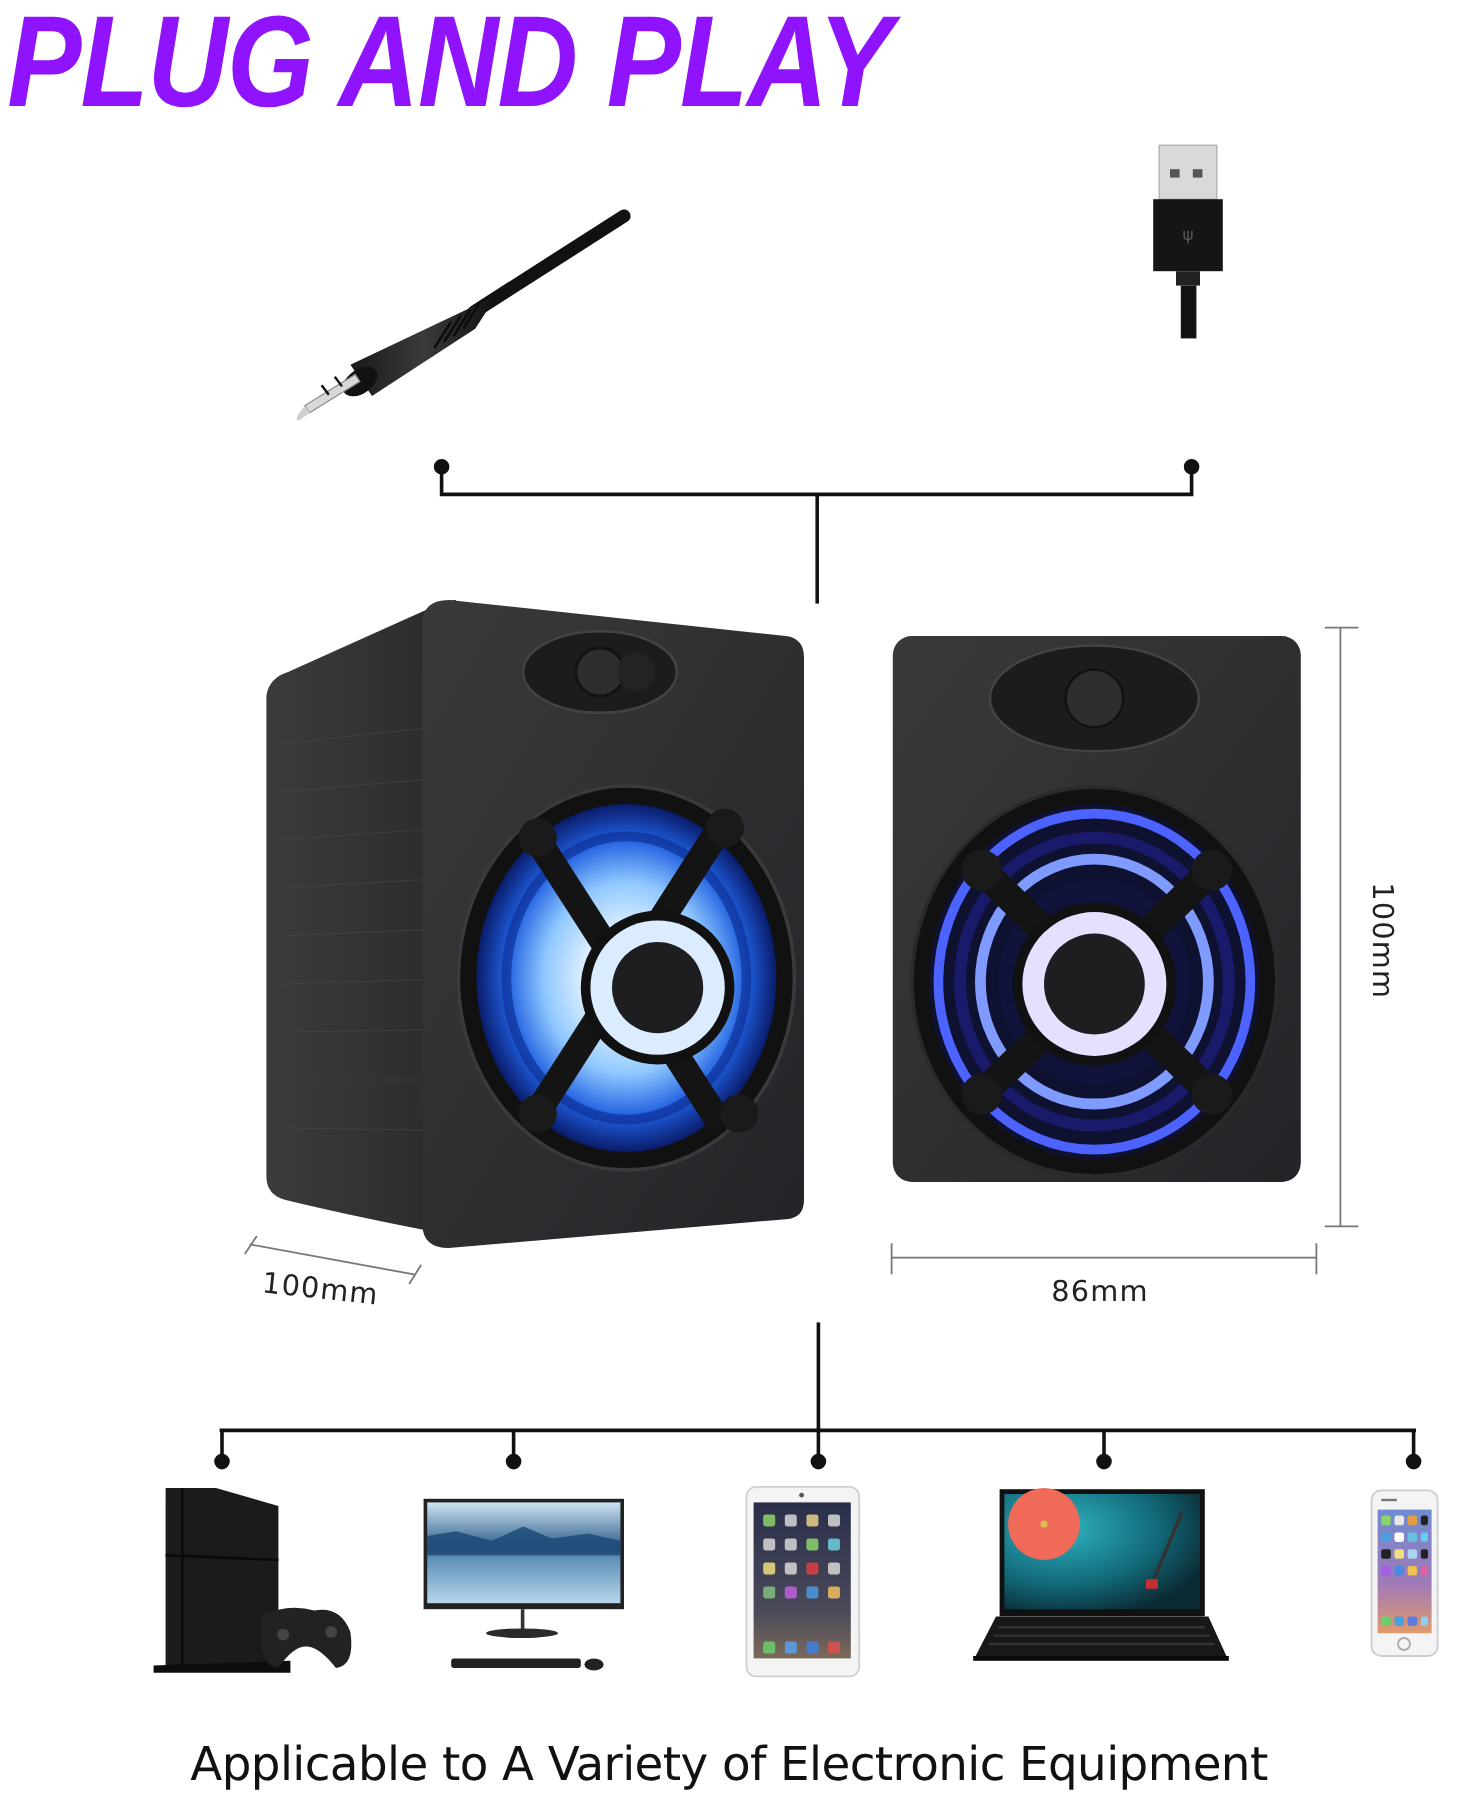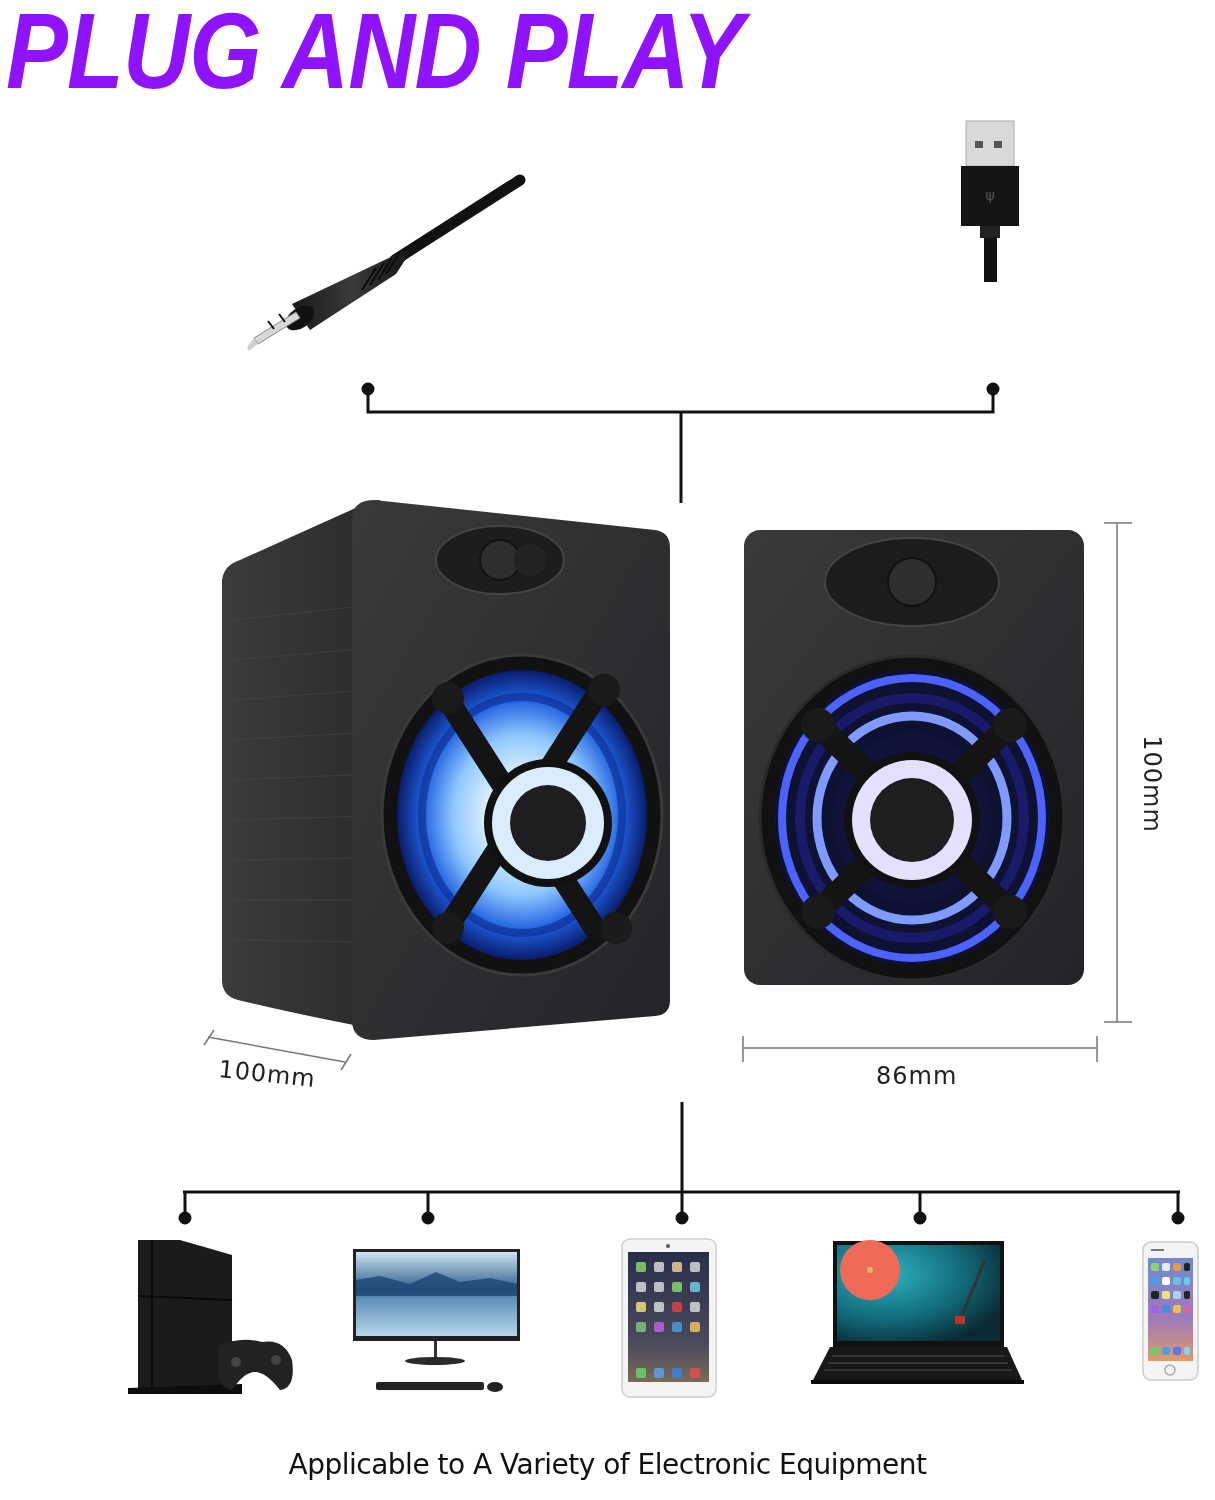--- a/index.html
+++ b/index.html
@@ -3,21 +3,21 @@
 <meta charset="utf-8">
 <style>
   html,body{margin:0;padding:0;background:#ffffff;}
   body{width:1215px;height:1500px;position:relative;overflow:hidden;font-family:"Liberation Sans",sans-serif;}
   .abs{position:absolute;}
   .title{left:6px;top:-8px;font-family:"Liberation Sans",sans-serif;font-weight:bold;font-style:italic;font-size:108px;letter-spacing:-1px;color:#9013fe;transform:scaleX(0.86);transform-origin:left top;white-space:nowrap;line-height:1.1;}
   .dim{font-family:"DejaVu Sans",sans-serif;color:#222;font-size:24px;letter-spacing:1px;}
   .dim-left{left:220px;top:1055px;transform:rotate(6deg);transform-origin:left top;}
   .dim-bottom{left:876px;top:1062px;text-align:center;}
   .dim-right{left:1122px;top:770px;transform:rotate(90deg);transform-origin:center;width:100px;text-align:center;margin-left:-20px;}
-  .footer{left:0;top:1448px;width:1215px;text-align:center;font-family:"DejaVu Sans",sans-serif;font-size:28px;color:#111;letter-spacing:-0.5px;}
+  .footer{left:0;top:1448px;width:1215px;text-align:center;font-family:"DejaVu Sans",sans-serif;font-size:39px;color:#111;letter-spacing:-0.5px;}
   svg{position:absolute;left:0;top:0;}
 </style>
 </head>
 <body>
 
 <div class="abs title">PLUG AND PLAY</div>
 
 <svg width="1215" height="1500" viewBox="0 0 1215 1500">
   <defs>
     <linearGradient id="cab" x1="0" x2="1">

